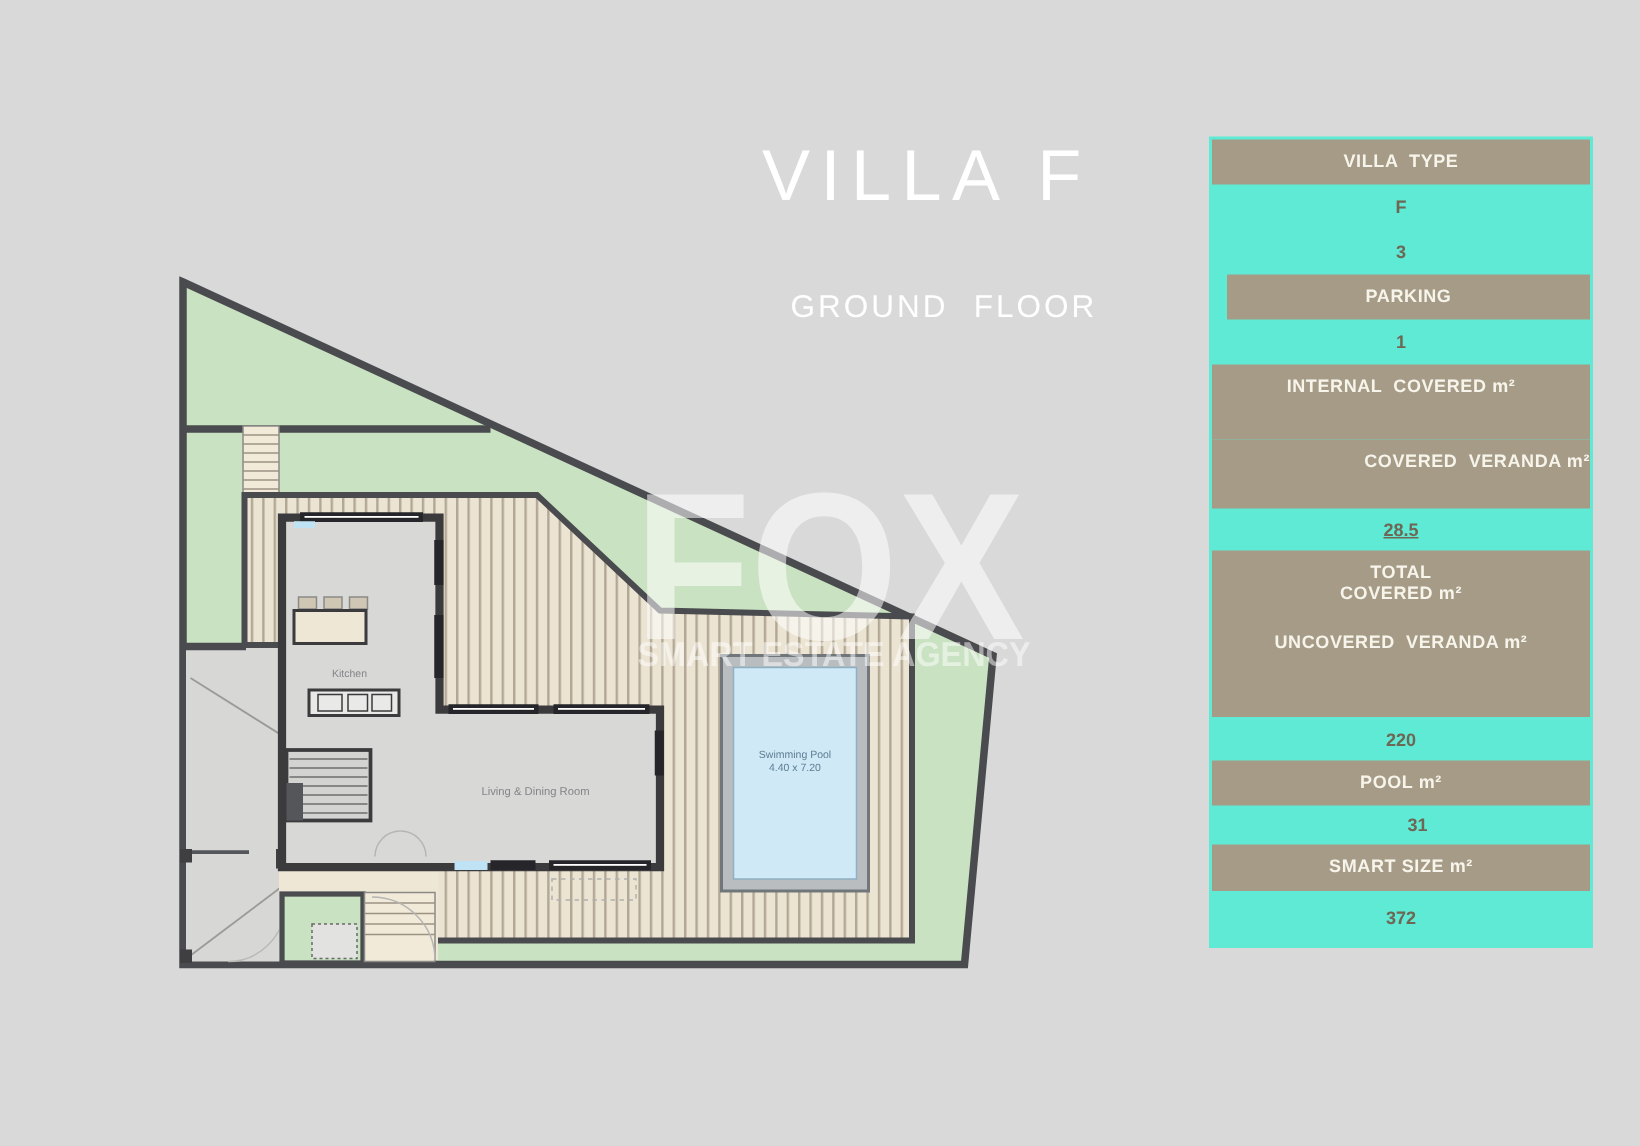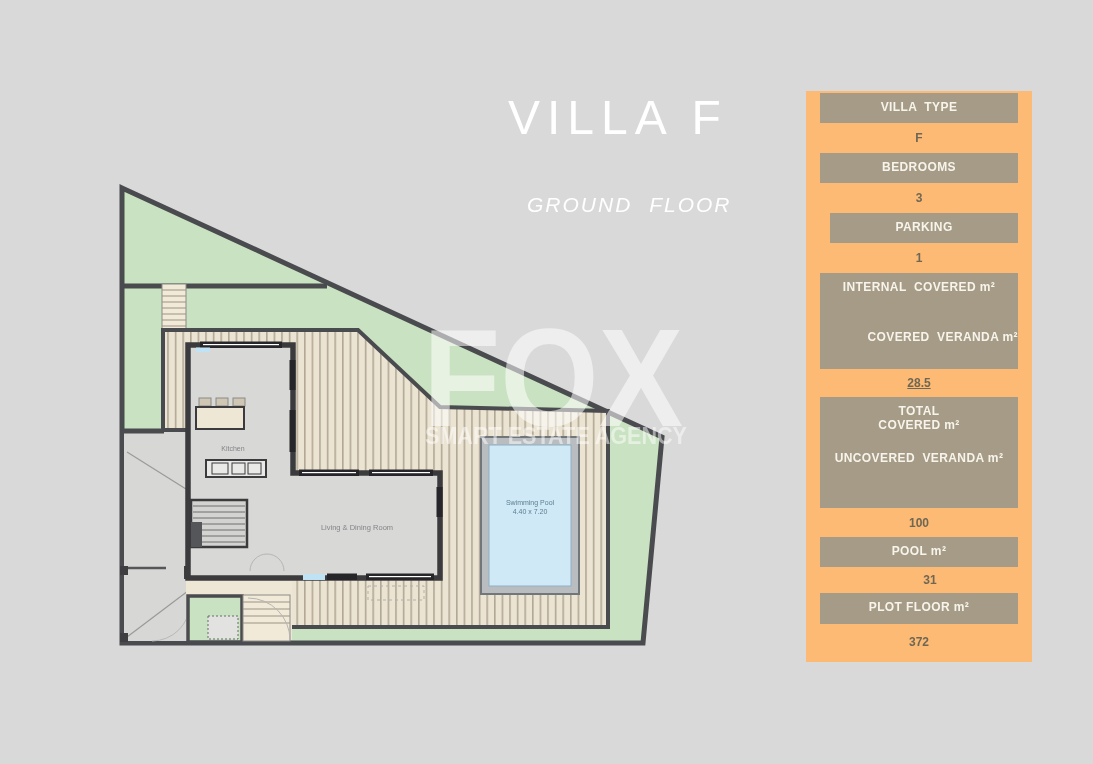--- a/index.html
+++ b/index.html
@@ -12,28 +12,28 @@
   .canvas{position:relative;width:1093px;height:764px;}
 
   .title{
     position:absolute;left:508px;top:90px;
     font-size:48px;font-weight:200;color:#ffffff;
     letter-spacing:7px;white-space:nowrap;
   }
   .subtitle{
     position:absolute;left:527px;top:193px;
     font-size:21px;font-weight:400;color:#ffffff;
-    letter-spacing:2px;word-spacing:9px;white-space:nowrap;font-style:italic;
+    letter-spacing:2px;word-spacing:9px;white-space:nowrap;
   }
 
   .plan-svg{position:absolute;left:0;top:0;}
 
   .spec-table{
-    position:absolute;left:806px;top:91px;width:226px;
-    background:#fdba74;padding:2px 12px;box-sizing:border-box;
+    position:absolute;left:806px;top:91px;width:256px;
+    background:#5eead4;padding:2px 0;box-sizing:border-box;
   }
   .trow{
     box-sizing:border-box;
     font-size:12px;font-weight:700;
     text-align:center;
     white-space:pre-wrap;
     line-height:14px;
   }
   .trow.label{
     background:#a59b86;color:#f7f4eb;
@@ -175,30 +175,29 @@
     <text x="233" y="451" text-anchor="middle" font-size="7" fill="#85858a">Kitchen</text>
     <text x="357" y="530" text-anchor="middle" font-size="7.5" fill="#85858a">Living &amp;  Dining Room</text>
 
     <text x="553" y="426" text-anchor="middle" font-size="140" font-weight="bold" fill="rgba(255,255,255,0.55)" textLength="260" lengthAdjust="spacingAndGlyphs">FOX</text>
     <text x="556" y="444" text-anchor="middle" font-size="23" font-weight="bold" fill="rgba(255,255,255,0.5)" textLength="262" lengthAdjust="spacingAndGlyphs">SMART ESTATE AGENCY</text>
   </svg>
 
   <div class="spec-table">
       <div class="trow label" style="height: 30px;">VILLA  TYPE</div>
       <div class="trow value" style="height: 30px;">F</div>
-      <div class="trow label" style="height: 30px;">BEDROOMS</div>
       <div class="trow value" style="height: 30px;">3</div>
       <div class="trow label" style="height: 30px; margin-left: 12px;">PARKING</div>
       <div class="trow value" style="height: 30px;">1</div>
       <div class="trow label" style="height: 50px;">INTERNAL  COVERED m²</div>
       <div class="trow label" style="height: 46px; text-align: right;">COVERED  VERANDA m²</div>
       <div class="trow value" style="height: 28px; text-decoration: underline;">28.5</div>
       <div class="trow label" style="height: 47px;">TOTAL
 COVERED m²</div>
       <div class="trow label" style="height: 64px;">UNCOVERED  VERANDA m²</div>
-      <div class="trow value" style="height: 29px;">100</div>
+      <div class="trow value" style="height: 29px;">220</div>
       <div class="trow label" style="height: 30px;">POOL m²</div>
       <div class="trow value" style="height: 26px; margin-left: 22px;">31</div>
-      <div class="trow label" style="height: 31px;">PLOT FLOOR m²</div>
+      <div class="trow label" style="height: 31px;">SMART SIZE m²</div>
       <div class="trow value" style="height: 36px;">372</div>
     </div>
 
 </div>
 
 </body></html>

